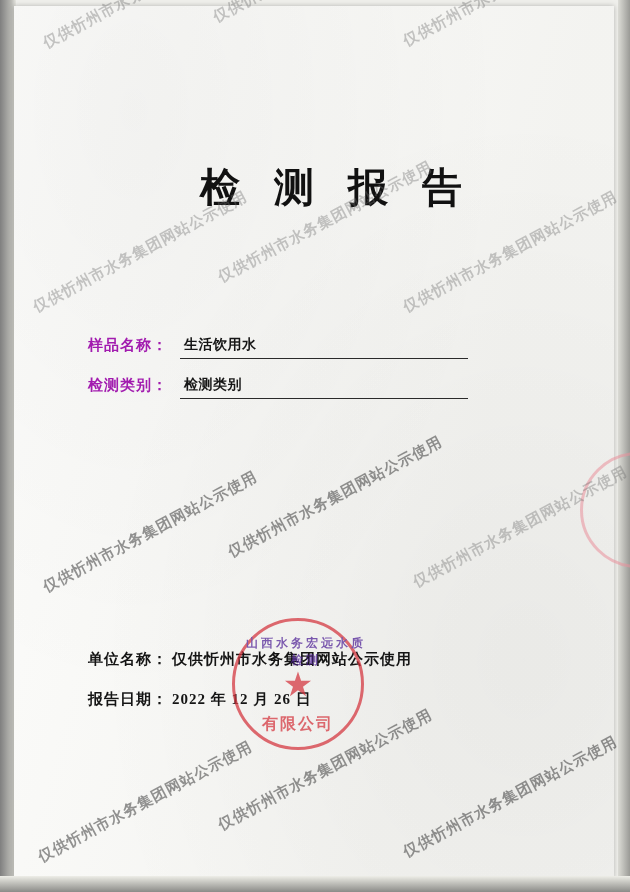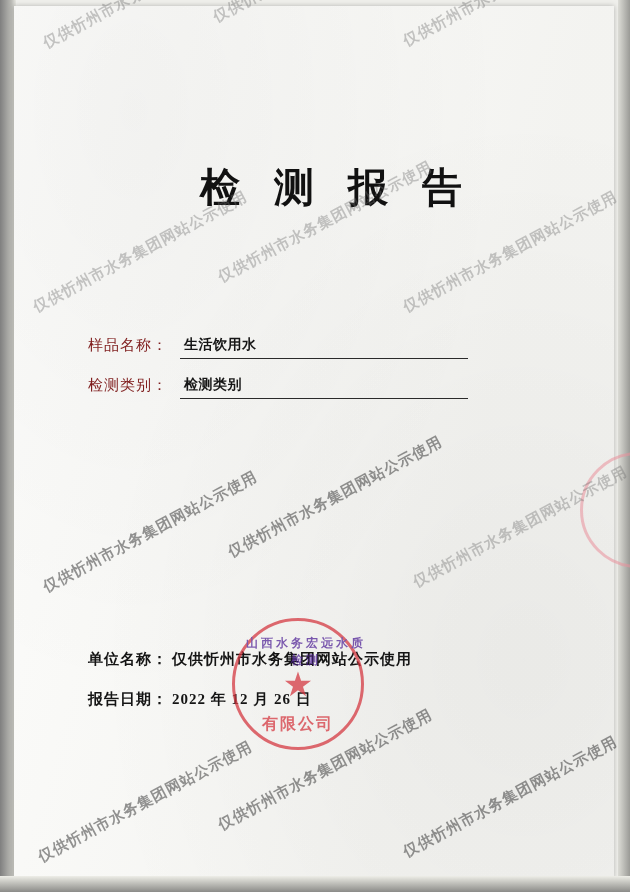--- a/index.html
+++ b/index.html
@@ -146,23 +146,23 @@
   }
   .field-row {
     position: relative;
     height: 40px;
   }
   .field-label {
     position: absolute;
     left: 0;
     top: 6px;
     font-family: "Liberation Serif", serif;
-    font-weight: normal;
+    font-weight: bold;
     font-size: 15px;
-    color: #7f1d1d;
+    color: #a21caf;
     letter-spacing: 1px;
   }
   .field-value {
     position: absolute;
     left: 96px;
     right: 0;
     top: 6px;
     text-align: left;
     font-family: "Liberation Serif", serif;
     font-weight: bold;

